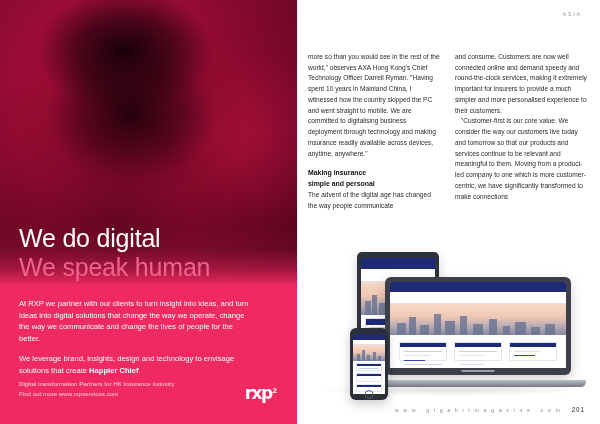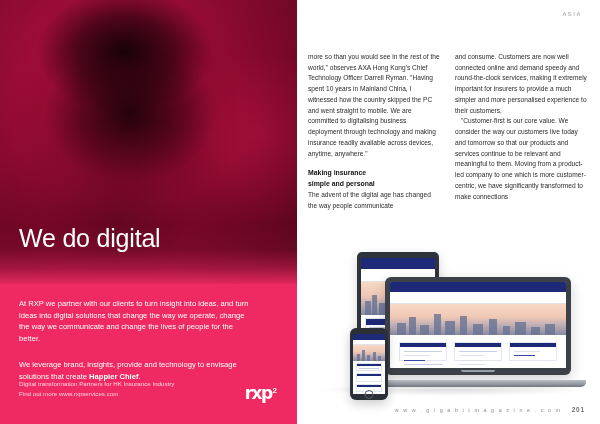--- a/index.html
+++ b/index.html
@@ -45,21 +45,21 @@
   }
   .ad-headline .hl-line {
     font-size: 25px; line-height: 1.17; font-weight: 400; letter-spacing: -0.2px;
     white-space: nowrap;
   }
   .ad-headline .hl-1 { color: #ffffff; }
   .ad-headline .hl-2 { color: #f2628f; }
 
   .ad-body { position: absolute; left: 19px; top: 298px; width: 236px; z-index: 4; }
   .ad-body p {
-    color: #ffffff; font-size: 7.6px; line-height: 1.52; margin-bottom: 15px;
+    color: #ffffff; font-size: 7.6px; line-height: 1.52; margin-bottom: 9px;
   }
   .ad-body p:last-child { margin-bottom: 0; }
   .ad-body b { font-weight: 700; }
 
   .ad-caption {
     position: absolute; left: 19px; bottom: 25px; width: 200px; z-index: 4;
     color: #ffd2e0; font-size: 6.2px; line-height: 1.62;
   }
   .ad-logo {
     position: absolute; right: 20px; bottom: 22px; z-index: 5;
@@ -173,25 +173,26 @@
   <section class="ad-panel">
 
     <div class="ad-photo">
       <div class="duotone"></div>
       <div class="vignette"></div>
       <div class="fade-bottom"></div>
     </div>
 
     <div class="ad-headline">
       <div class="hl-line hl-1">We do digital</div>
+      <div class="hl-line hl-2">We speak human</div>
     </div>
 
     <div class="ad-body">
       <p>At RXP we partner with our clients to turn insight into ideas, and turn ideas into digital solutions that change the way we operate, change the way we communicate and change the lives of people for the better.</p>
-      <p><span>We leverage brand, insights, provide and technology to envisage solutions that create </span><b>Happier Chief</b><span>.</span></p>
+      <p><span>We leverage brand, insights, design and technology to envisage solutions that create </span><b>Happier Chief</b><span>.</span></p>
     </div>
 
     <div class="ad-caption">
       <div>Digital transformation Partners for HK Insurance Industry</div>
       <div>Find out more www.rxpservices.com</div>
     </div>
 
     <div class="ad-logo">
       <span class="logo-word">rxp</span>
       <span class="logo-sup">2</span>

